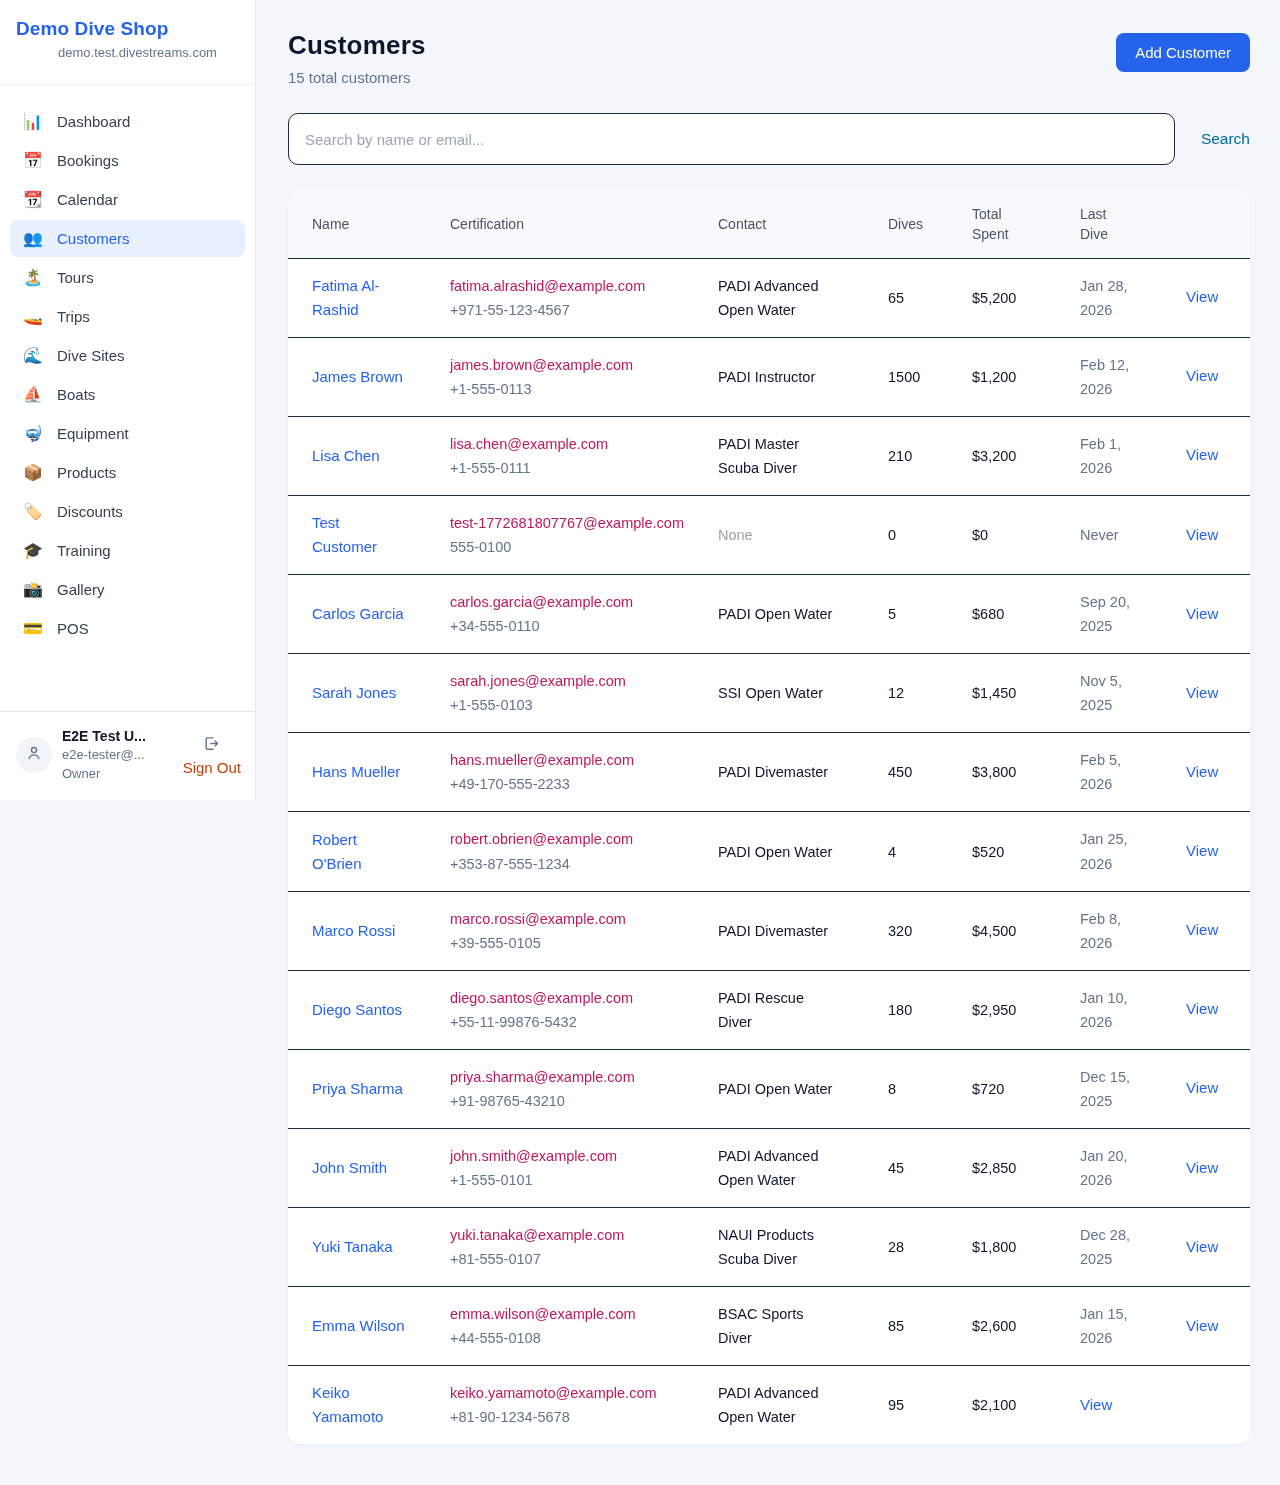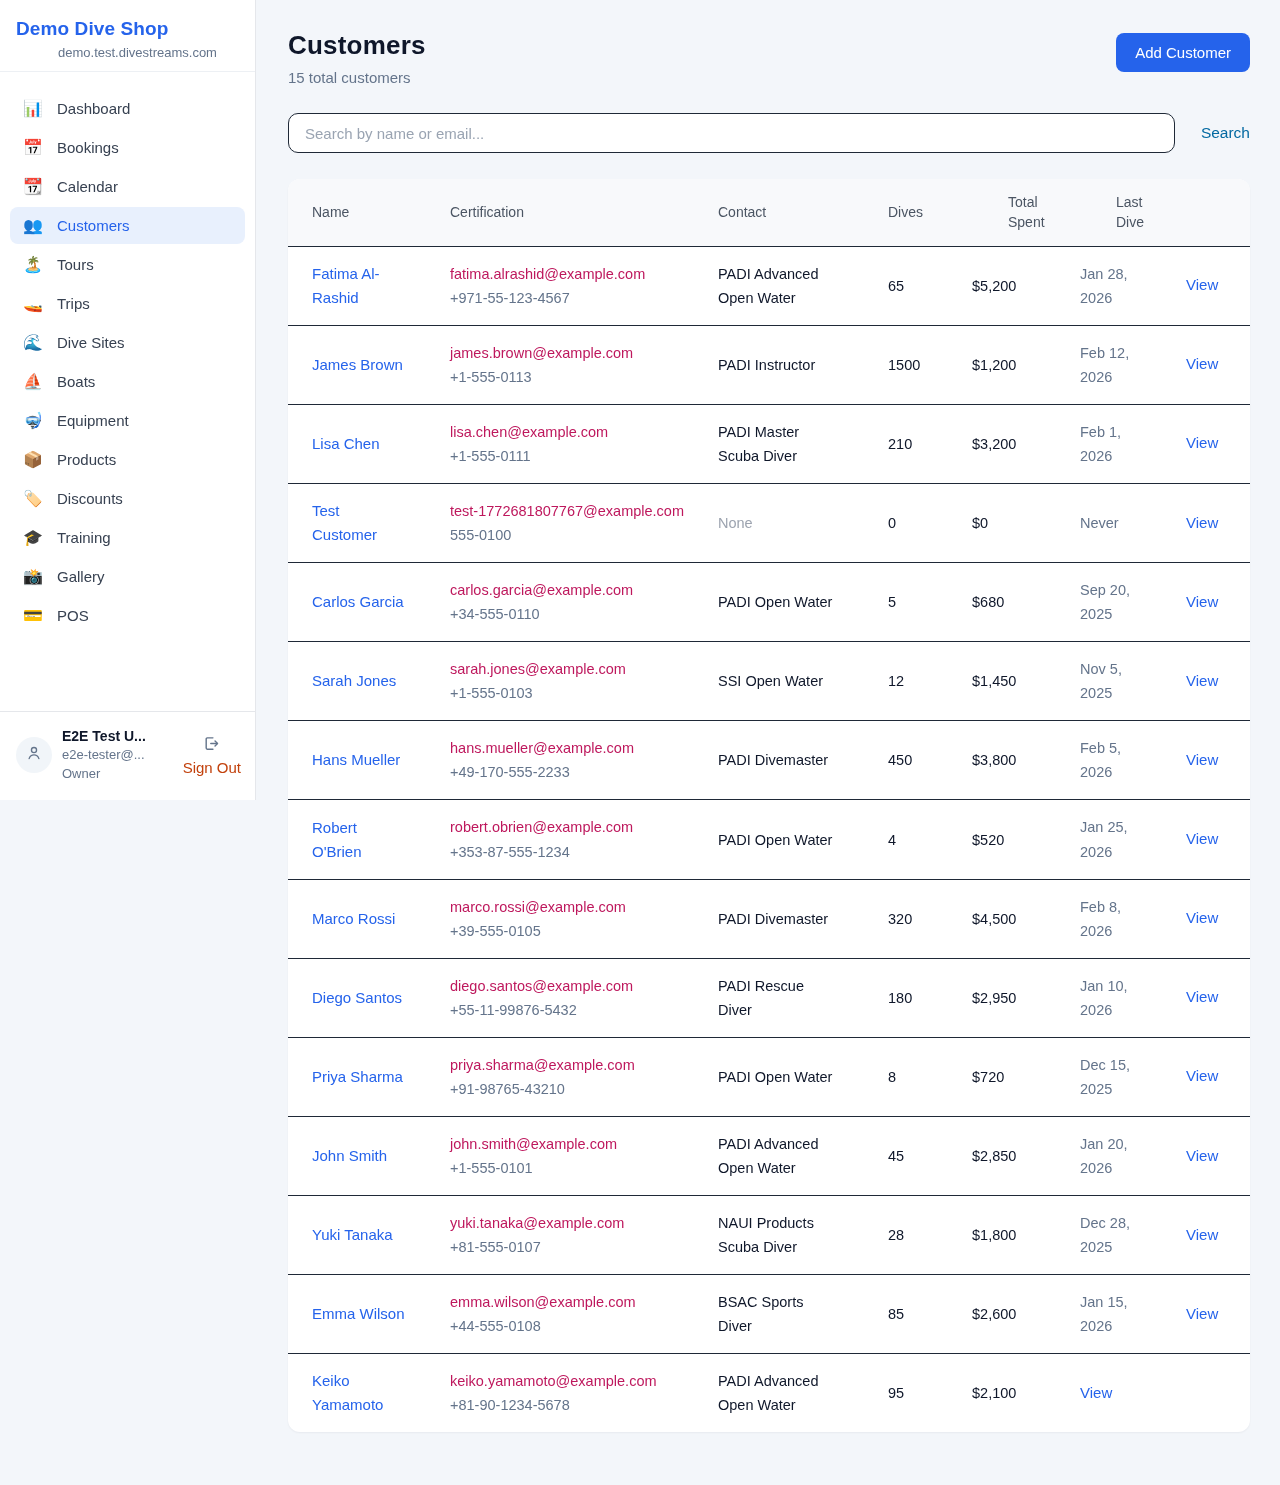--- a/index.html
+++ b/index.html
@@ -13,21 +13,21 @@
   }
   .app { display:flex; align-items:flex-start; width:1280px; height:1485px; }
 
   
   .sidebar {
     width:256px; min-width:256px; height:800px;
     background:#ffffff;
     border-right:1px solid #e5e7eb;
     display:flex; flex-direction:column;
   }
-  .sidebar-header { padding:18px 16px 11px; border-bottom:1px solid #edf0f4; }
+  .sidebar-header { padding:18px 16px 24px; border-bottom:1px solid #edf0f4; }
   .shop-name { color:#2563eb; font-size:19px; font-weight:700; letter-spacing:.1px; }
   .shop-domain { color:#64748b; font-size:13px; margin-top:5px;margin-left:42px; }
   .nav { flex:1; padding:16px 8px 8px; overflow:hidden; }
   .nav-item {
     display:flex; align-items:center; gap:13px;
     padding:10px 12px; margin:2px 2px;
     border-radius:8px; cursor:pointer;
     color:#374151; font-size:15px;
   }
   .nav-item.active { background:#e8f0fd; color:#2563eb; font-weight:500; }
@@ -56,21 +56,21 @@
   .main-header { display:flex; justify-content:space-between; align-items:flex-start; }
   .page-title { font-size:26px; font-weight:700; color:#0f172a; letter-spacing:.2px; }
   .page-subtitle { font-size:15px; color:#64748b; margin-top:8px; }
   .add-btn {
     background:#2563eb; color:#ffffff; border:none; cursor:pointer;
     font-family:inherit; font-size:15px; font-weight:500;
     padding:0 19px; height:39px; border-radius:8px; margin-top:3px;
   }
   .search-row { display:flex; align-items:center; gap:26px; margin-top:27px; }
   .search-input {
-    flex:1; height:40px;
+    flex:1; height:52px;
     border:1px solid #1f2937; border-radius:10px;
     padding:0 16px; font-size:15px; font-family:inherit;
     color:#0f172a; background:#fff; outline:none;
   }
   .search-input::placeholder { color:#9aa4b2; }
   .search-btn {
     background:none; border:none; cursor:pointer;
     font-family:inherit; font-size:15.5px; color:#0369a1;
   }
 
@@ -84,21 +84,21 @@
   .trow {
     display:grid;
     grid-template-columns:146px 268px 170px 84px 108px 106px 80px;
     align-items:center;
   }
   .thead { background:#f8f9fb; border-bottom:1px solid #1f2937; }
   .th {
     padding:13px 16px; font-size:14px; color:#4b5563; line-height:1.45;
   }
   .th:first-child { padding-left:24px; }
-  .th-wrap { display:inline-block; max-width:48px;margin-left:36px; }
+  .th-wrap { display:inline-block; max-width:48px; }
   .tr { border-bottom:1px solid #1f2937; }
   .tr:last-child { border-bottom:none; }
   .td { padding:15px 16px; font-size:14.5px; line-height:1.66; color:#0f172a; }
   .td:first-child { padding-left:24px; }
   .name-link {
     color:#2563eb; font-size:15px; font-weight:500; text-decoration:none;
     display:inline-block; max-width:96px; line-height:1.6;
   }
   .email-line { color:#be185d; overflow-wrap:anywhere; }
   .phone-line { color:#64748b; }

